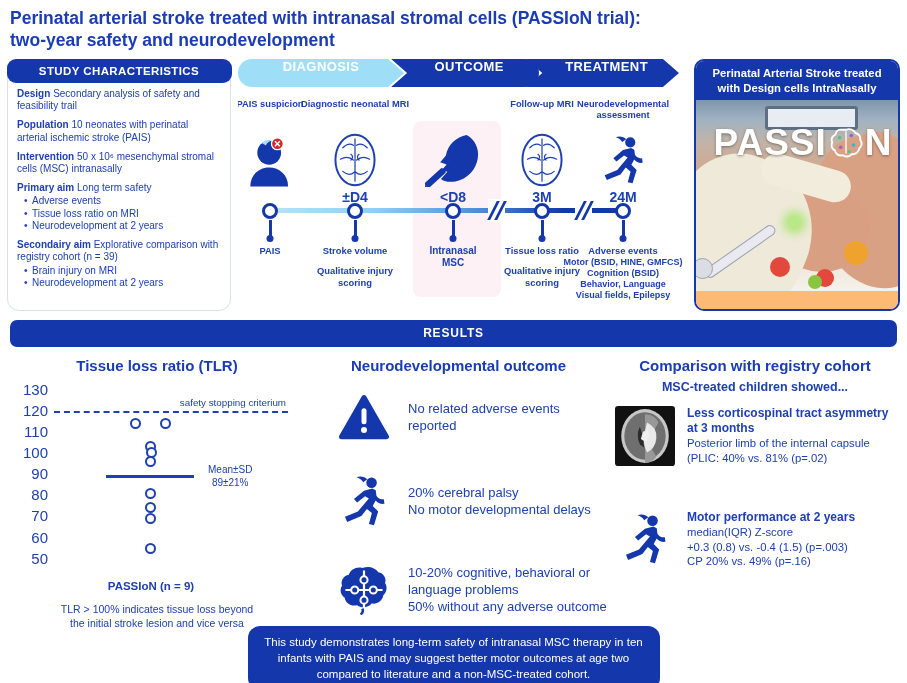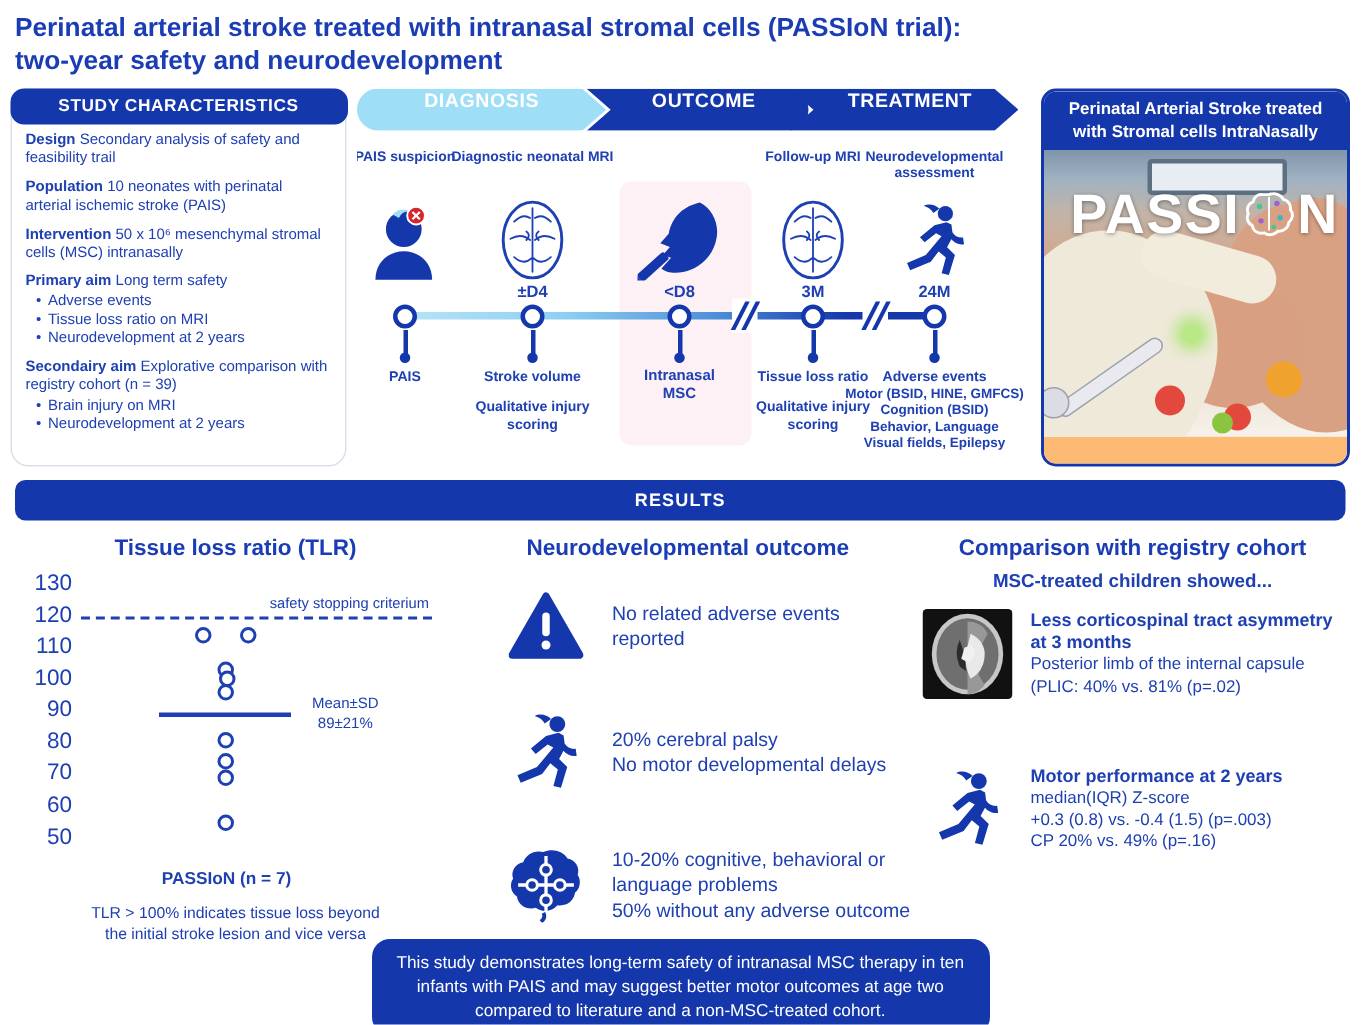--- a/index.html
+++ b/index.html
@@ -38,21 +38,21 @@
   .arrow-mid{background:var(--blue);width:34%;margin-left:-13px;padding-left:8px;
     clip-path:polygon(0 0,calc(100% - 16px) 0,100% 50%,calc(100% - 16px) 100%,0 100%,16px 50%);}
   .arrow-end{background:var(--blue);border-radius:0 14px 14px 0;width:33%;margin-left:-13px;padding-left:8px;
     clip-path:polygon(0 0,100% 0,100% 100%,0 100%,16px 50%);}
 
   .treatment-highlight{position:absolute;left:175px;top:62px;width:88px;height:176px;background:var(--pink);border-radius:8px;}
 
   .tl-col{position:absolute;top:40px;text-align:center;}
   .tl-top{height:32px;font-size:9.3px;font-weight:bold;line-height:1.2;}
   .tl-icon{height:56px;display:flex;align-items:flex-end;justify-content:center;}
-  .tl-time{height:16px;font-size:11px;font-weight:bold;margin-top:2px;}
+  .tl-time{height:16px;font-size:14px;font-weight:bold;margin-top:2px;}
 
   .tl-line{position:absolute;left:26px;top:149px;width:366px;height:5px;border-radius:3px;
     background:linear-gradient(90deg,#b9e4f8 0%,#8fd0f2 30%,#4f8fd8 58%,#1437ac 82%);}
   .tl-node{position:absolute;top:144px;width:16px;height:16px;border:3.5px solid var(--blue);
     border-radius:50%;background:#fff;}
   .tl-stem{position:absolute;top:161px;width:2.5px;height:16px;background:var(--blue);}
   .tl-stem::after{content:"";position:absolute;left:50%;transform:translateX(-50%);bottom:-6px;
     width:7px;height:7px;border-radius:50%;background:var(--blue);}
   .tl-break{position:absolute;top:140px;width:17px;height:23px;background:#fff;
     display:flex;gap:4px;align-items:center;justify-content:center;}
@@ -281,21 +281,21 @@
       <div class="tl-l1">Adverse events</div>
       <div class="tl-l2">Motor (BSID, HINE, GMFCS)
 Cognition (BSID)
 Behavior, Language
 Visual fields, Epilepsy</div>
     </div>
   </section>
 
   <section class="photo-panel">
     <div class="photo-header">Perinatal Arterial Stroke treated
-with Stromal cells IntraNasally</div>
+with Design cells IntraNasally</div>
     <div class="photo-area">
       <div class="ph-equip"></div>
       <div class="ph-hand"></div>
       <div class="ph-face"></div>
       <div class="ph-glove"></div>
       <div class="ph-finger"></div>
       <div class="ph-light"></div>
       <div class="ph-syringe"></div>
       <div class="ph-plunger"></div>
       <div class="ph-dot" style="bottom:26px;right:30px;width:24px;height:24px;background:#f0a22e"></div>
@@ -348,21 +348,21 @@
           <div class="dot" style="left: 90.5px; top: 74.8182px;"></div>
           <div class="dot" style="left: 90.5px; top: 106.523px;"></div>
           <div class="dot" style="left: 90.5px; top: 121.318px;"></div>
           <div class="dot" style="left: 90.5px; top: 131.886px;"></div>
           <div class="dot" style="left: 90.5px; top: 161.477px;"></div>
           <div class="mean-line" style="left: 52px; top: 94.1136px;"></div>
           <div class="mean-label" style="left: 154px; top: 83.1136px;">Mean±SD
 89±21%</div>
         </div>
     </div>
-    <div class="tlr-xlabel">PASSIoN (n = 7)</div>
+    <div class="tlr-xlabel">PASSIoN (n = 9)</div>
     <div class="tlr-footnote">TLR &gt; 100% indicates tissue loss beyond
 the initial stroke lesion and vice versa</div>
   </section>
 
   <section class="neuro-col">
     <h3>Neurodevelopmental outcome</h3>
     <div class="nrow" style="margin-top:20px">
       <span class="nicon">
         <svg width="50" height="47" viewBox="0 0 60 56">
             <path d="M30 4 57 51H3Z" fill="#1437ac" stroke="#1437ac" stroke-width="6" stroke-linejoin="round"></path>

